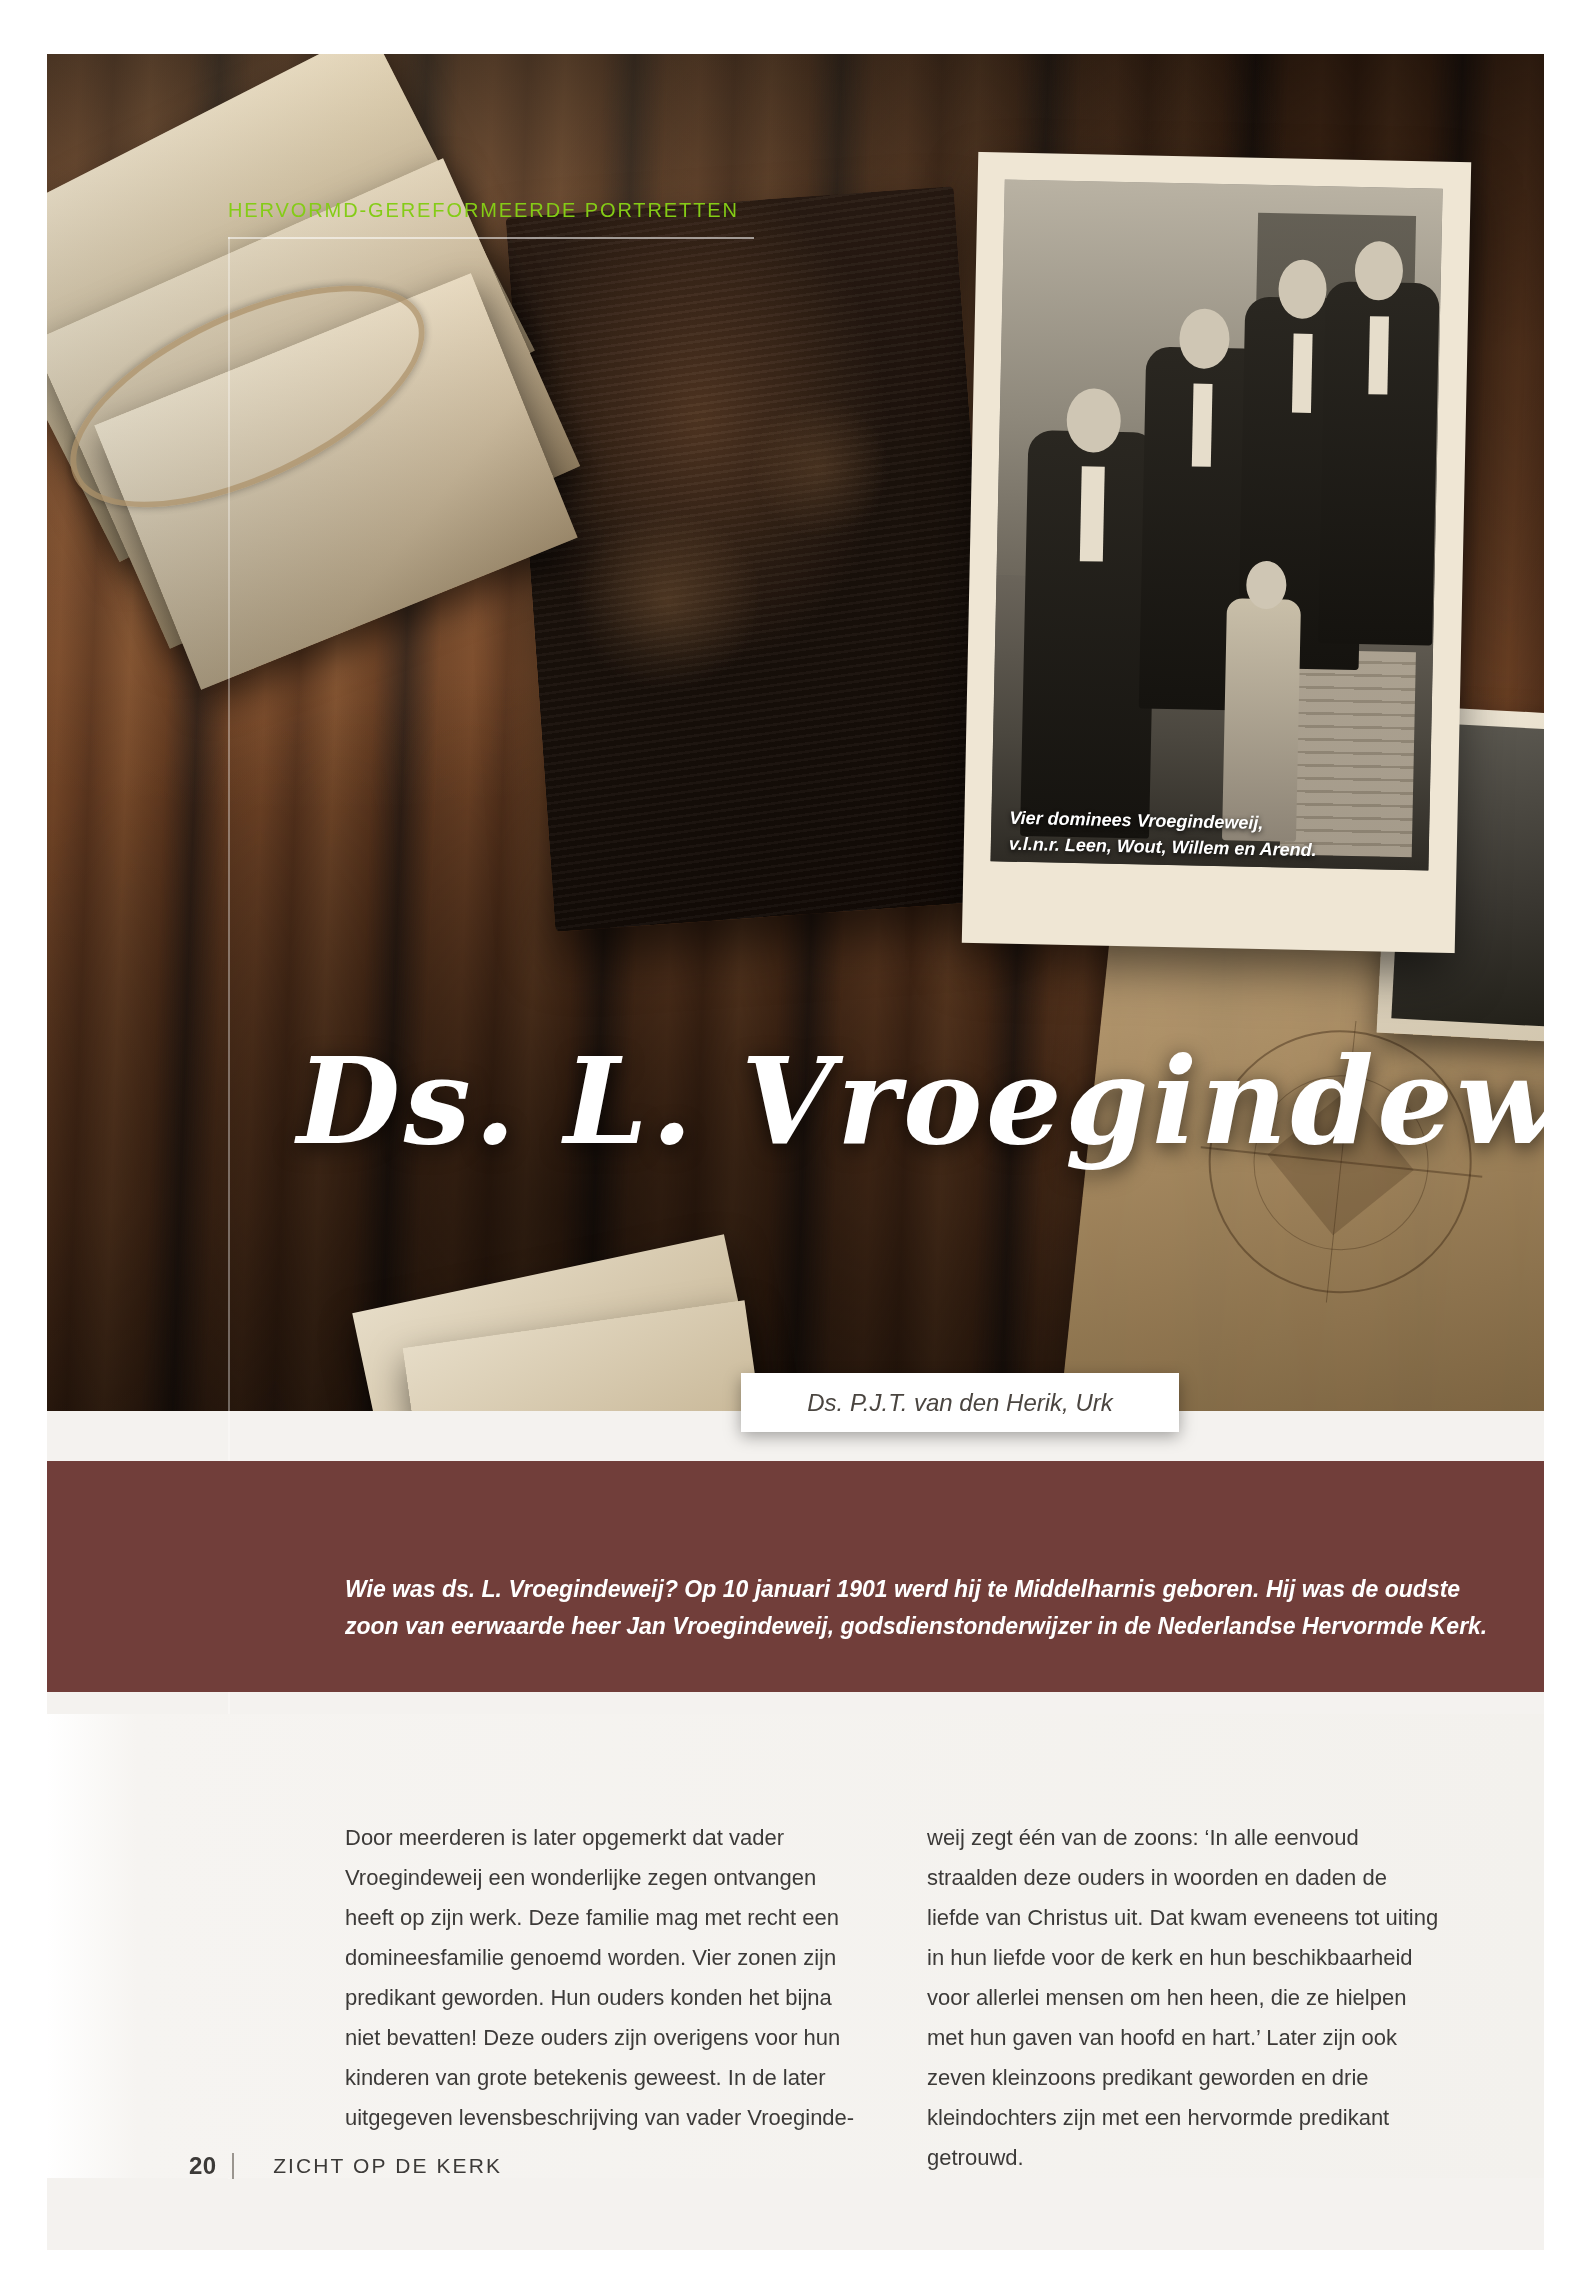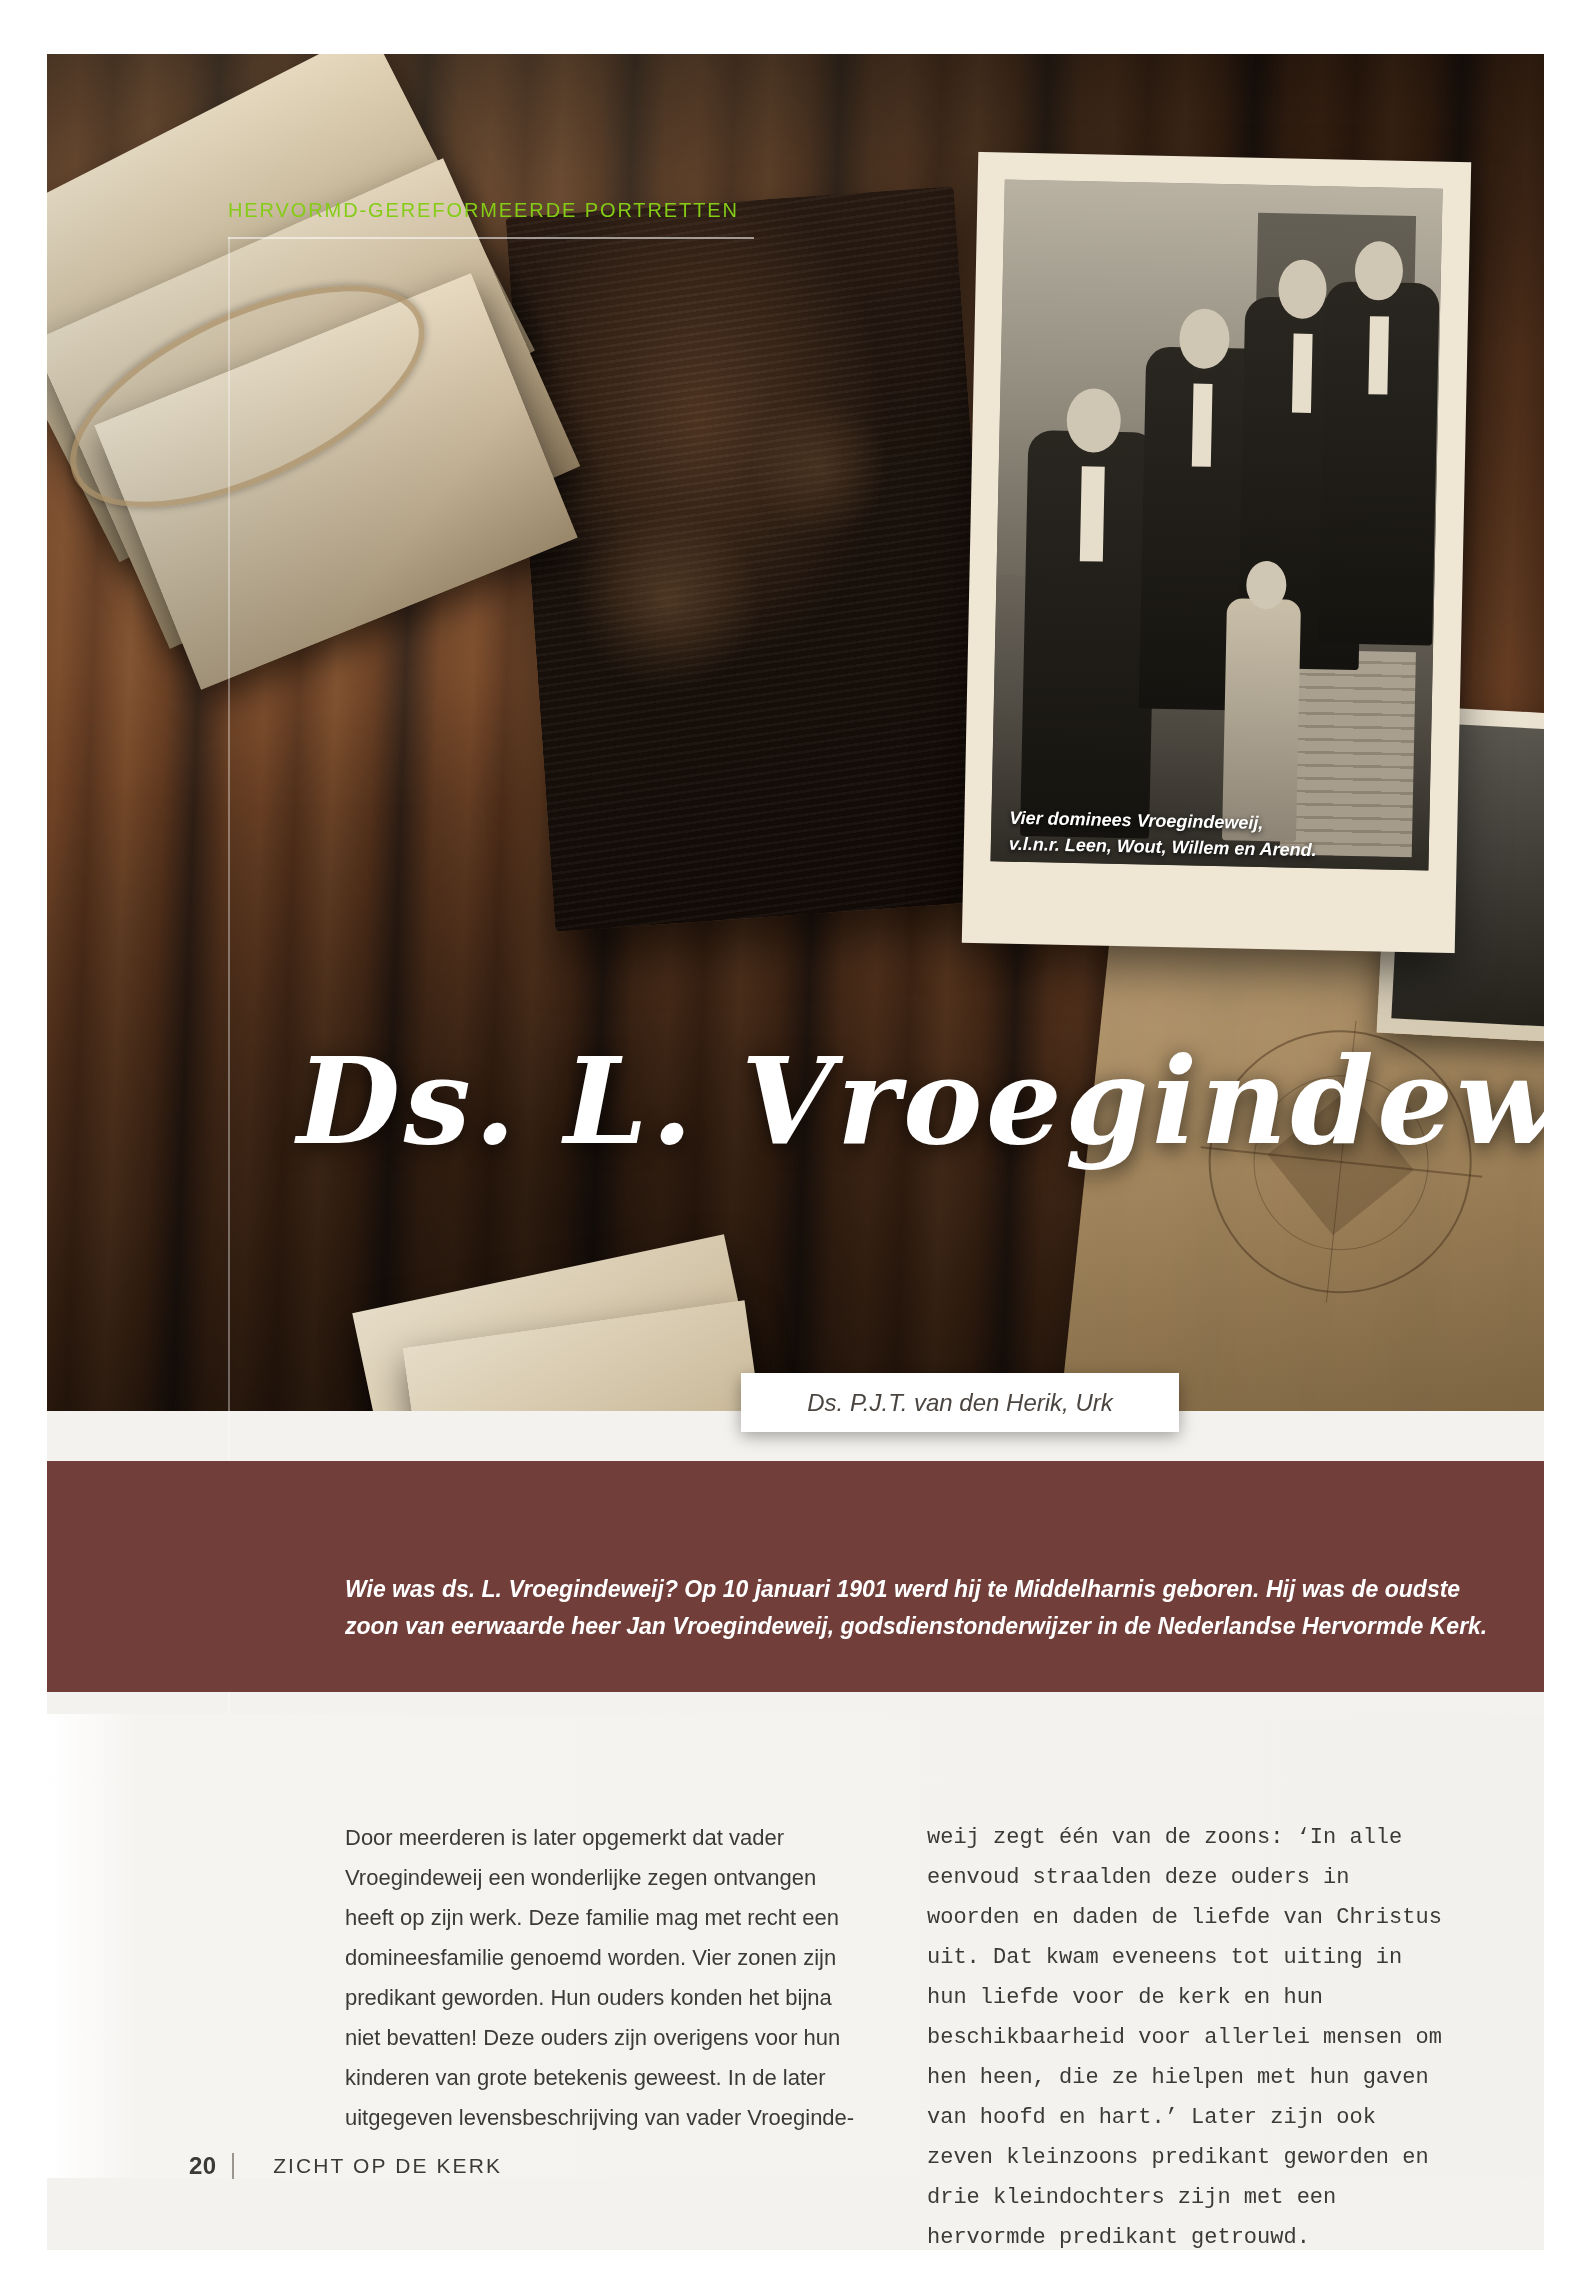--- a/index.html
+++ b/index.html
@@ -353,21 +353,21 @@
   }
   .col {
     position: absolute;
     top: 104px;
     width: 518px;
     color: #3c3a38;
     font-size: 22px;
     line-height: 1.82;
   }
   .col.c1 { left: 298px; }
-  .col.c2 { left: 880px; font-family: Liberation Mono, monospace; }
+  .col.c2 { left: 880px; }
 
   
   .footer {
     position: absolute;
     left: 142px;
     bottom: 70px;
     display: flex;
     align-items: center;
     gap: 15.5px;
     color: #3c3a38;

